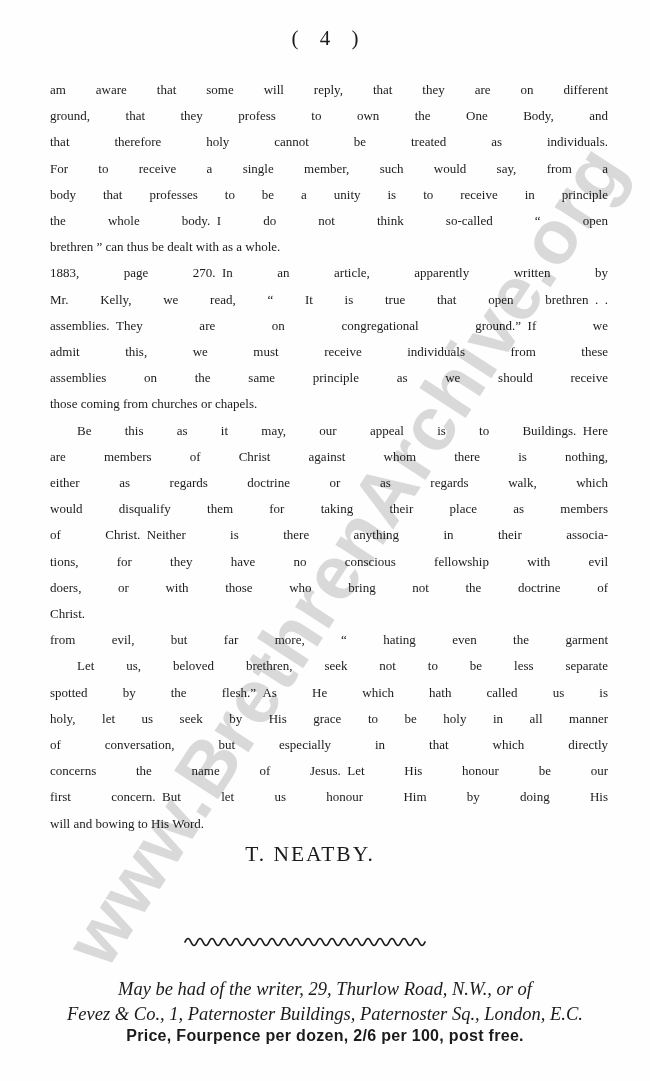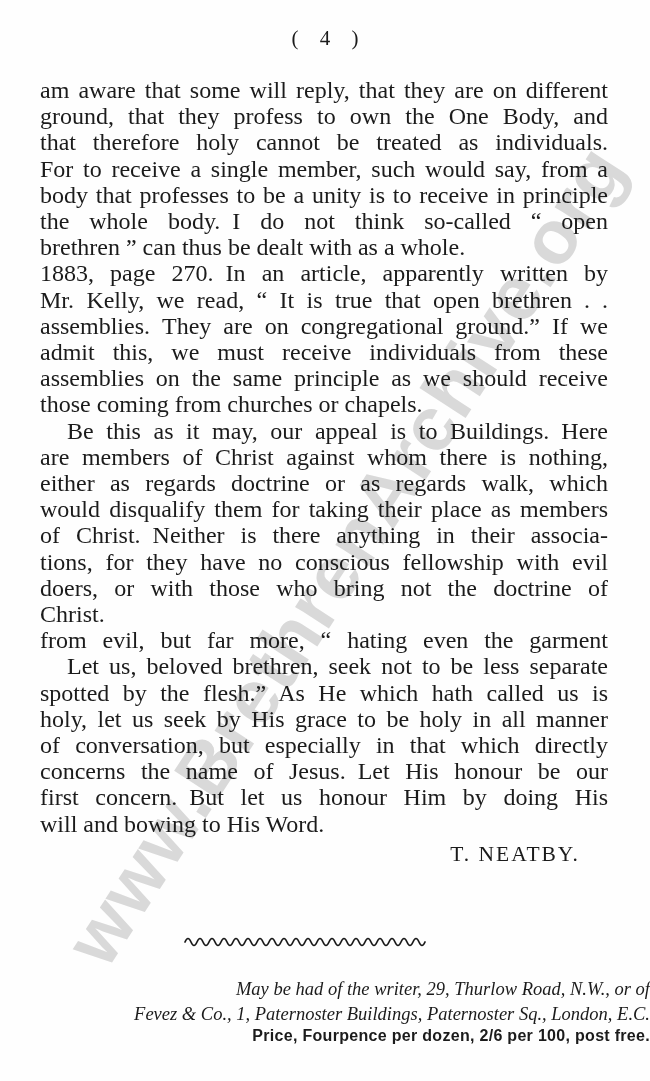--- a/index.html
+++ b/index.html
@@ -41,50 +41,51 @@
 
   .body-text {
     position: absolute;
     top: 77px;
     left: 40px;
     width: 568px;
     z-index: 2;
   }
 
   .line {
-    font-size: 24px;
+    font-size: 13px;
     line-height: 26.2px;
     text-align: justify;
     text-align-last: justify;
+    margin-left: 10px;
   }
   .line.last { text-align-last: left; }
   .line.indent { text-indent: 27px; }
   .italic { font-style: italic; }
 
   .signature {
     margin-top: 4px;
-    text-align: right;
+    text-align: center;
     padding-right: 28px;
     font-size: 21.5px;
     letter-spacing: 2px;
     line-height: 26px;
   }
 
   .divider {
     position: absolute;
     top: 936px;
     left: 184px;
     z-index: 2;
   }
 
   .footer {
     position: absolute;
     top: 977px;
     left: 0; right: 0;
-    text-align: right;
+    text-align: center;
     z-index: 2;
   }
   .footer .imprint {
     font-style: italic;
     font-size: 18.5px;
     line-height: 25px;
     white-space: nowrap;
   }
   .footer .price {
     margin-top: 0;

